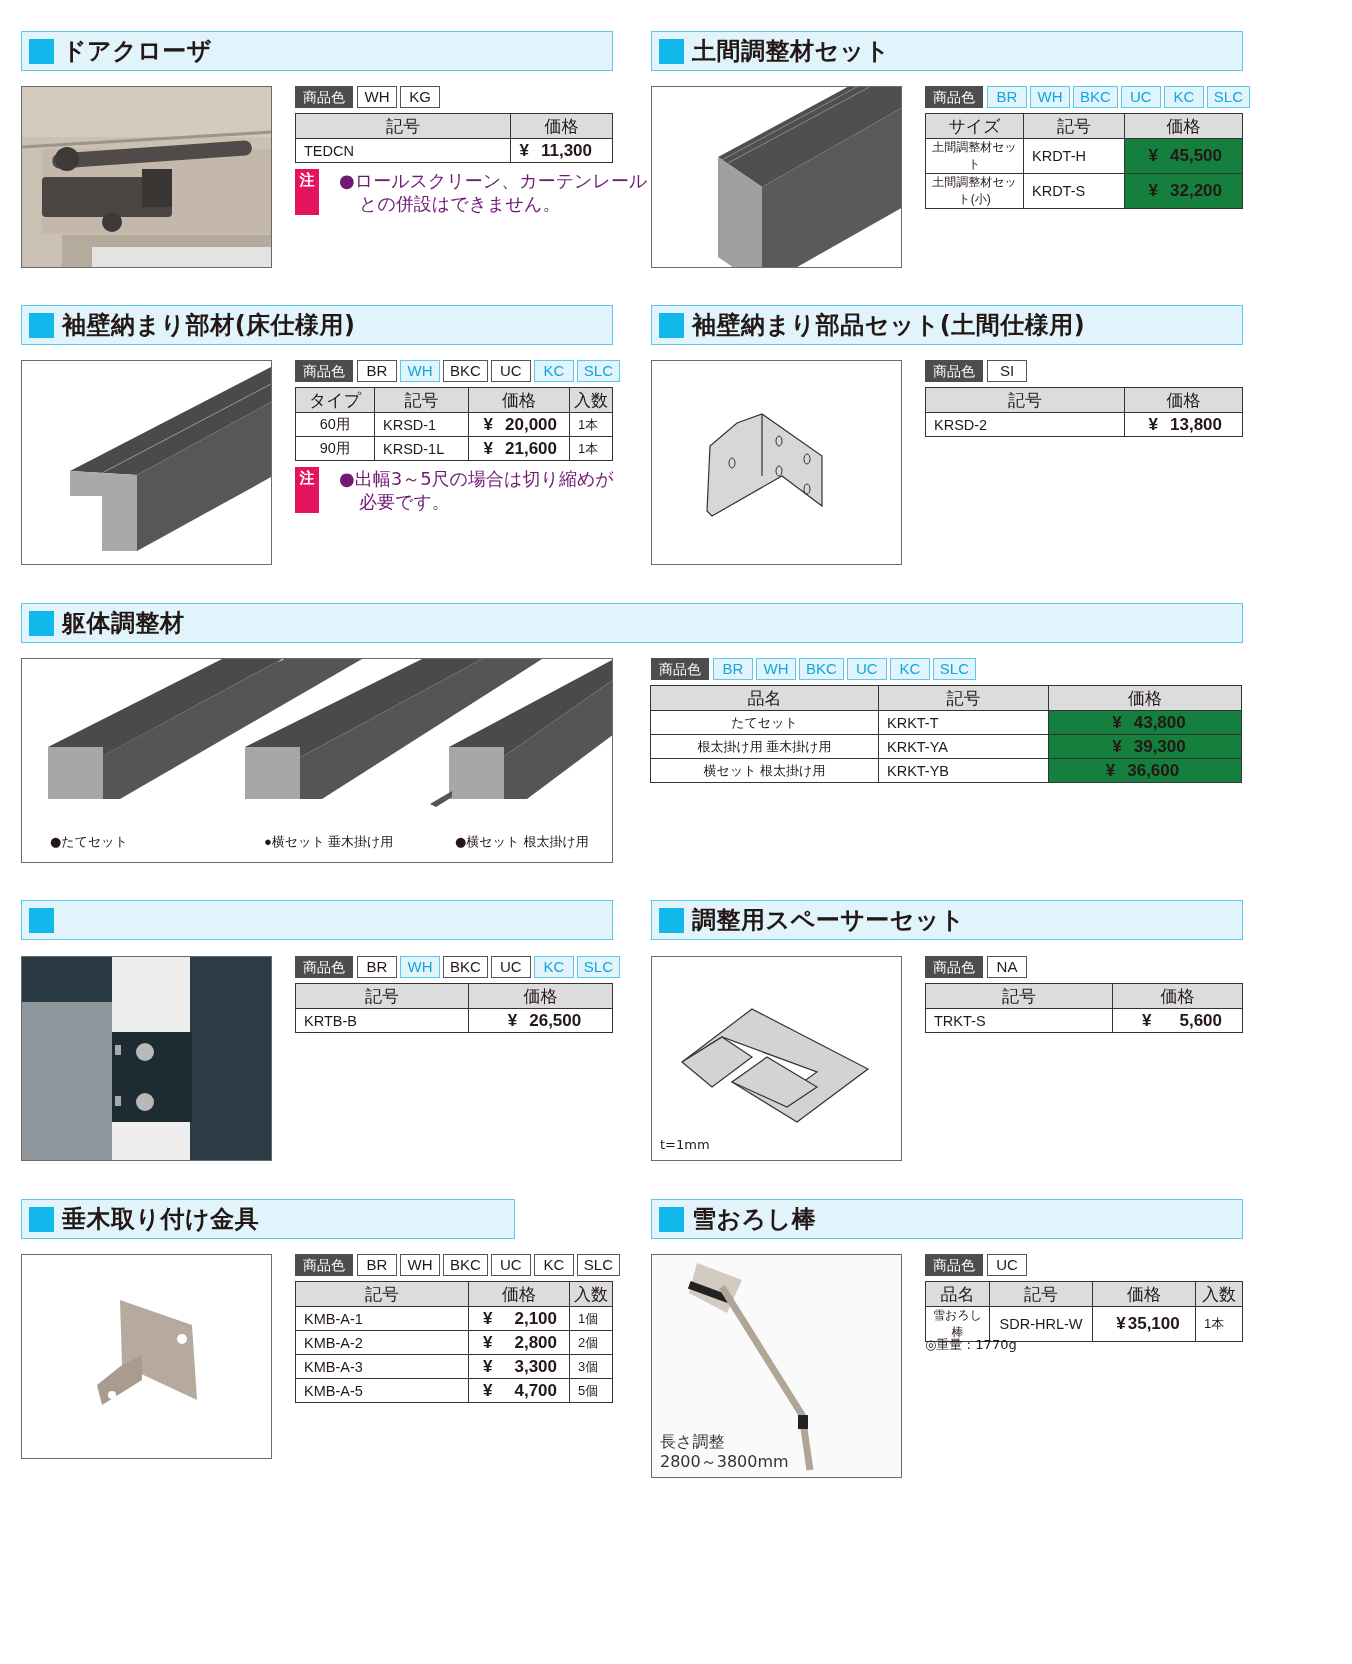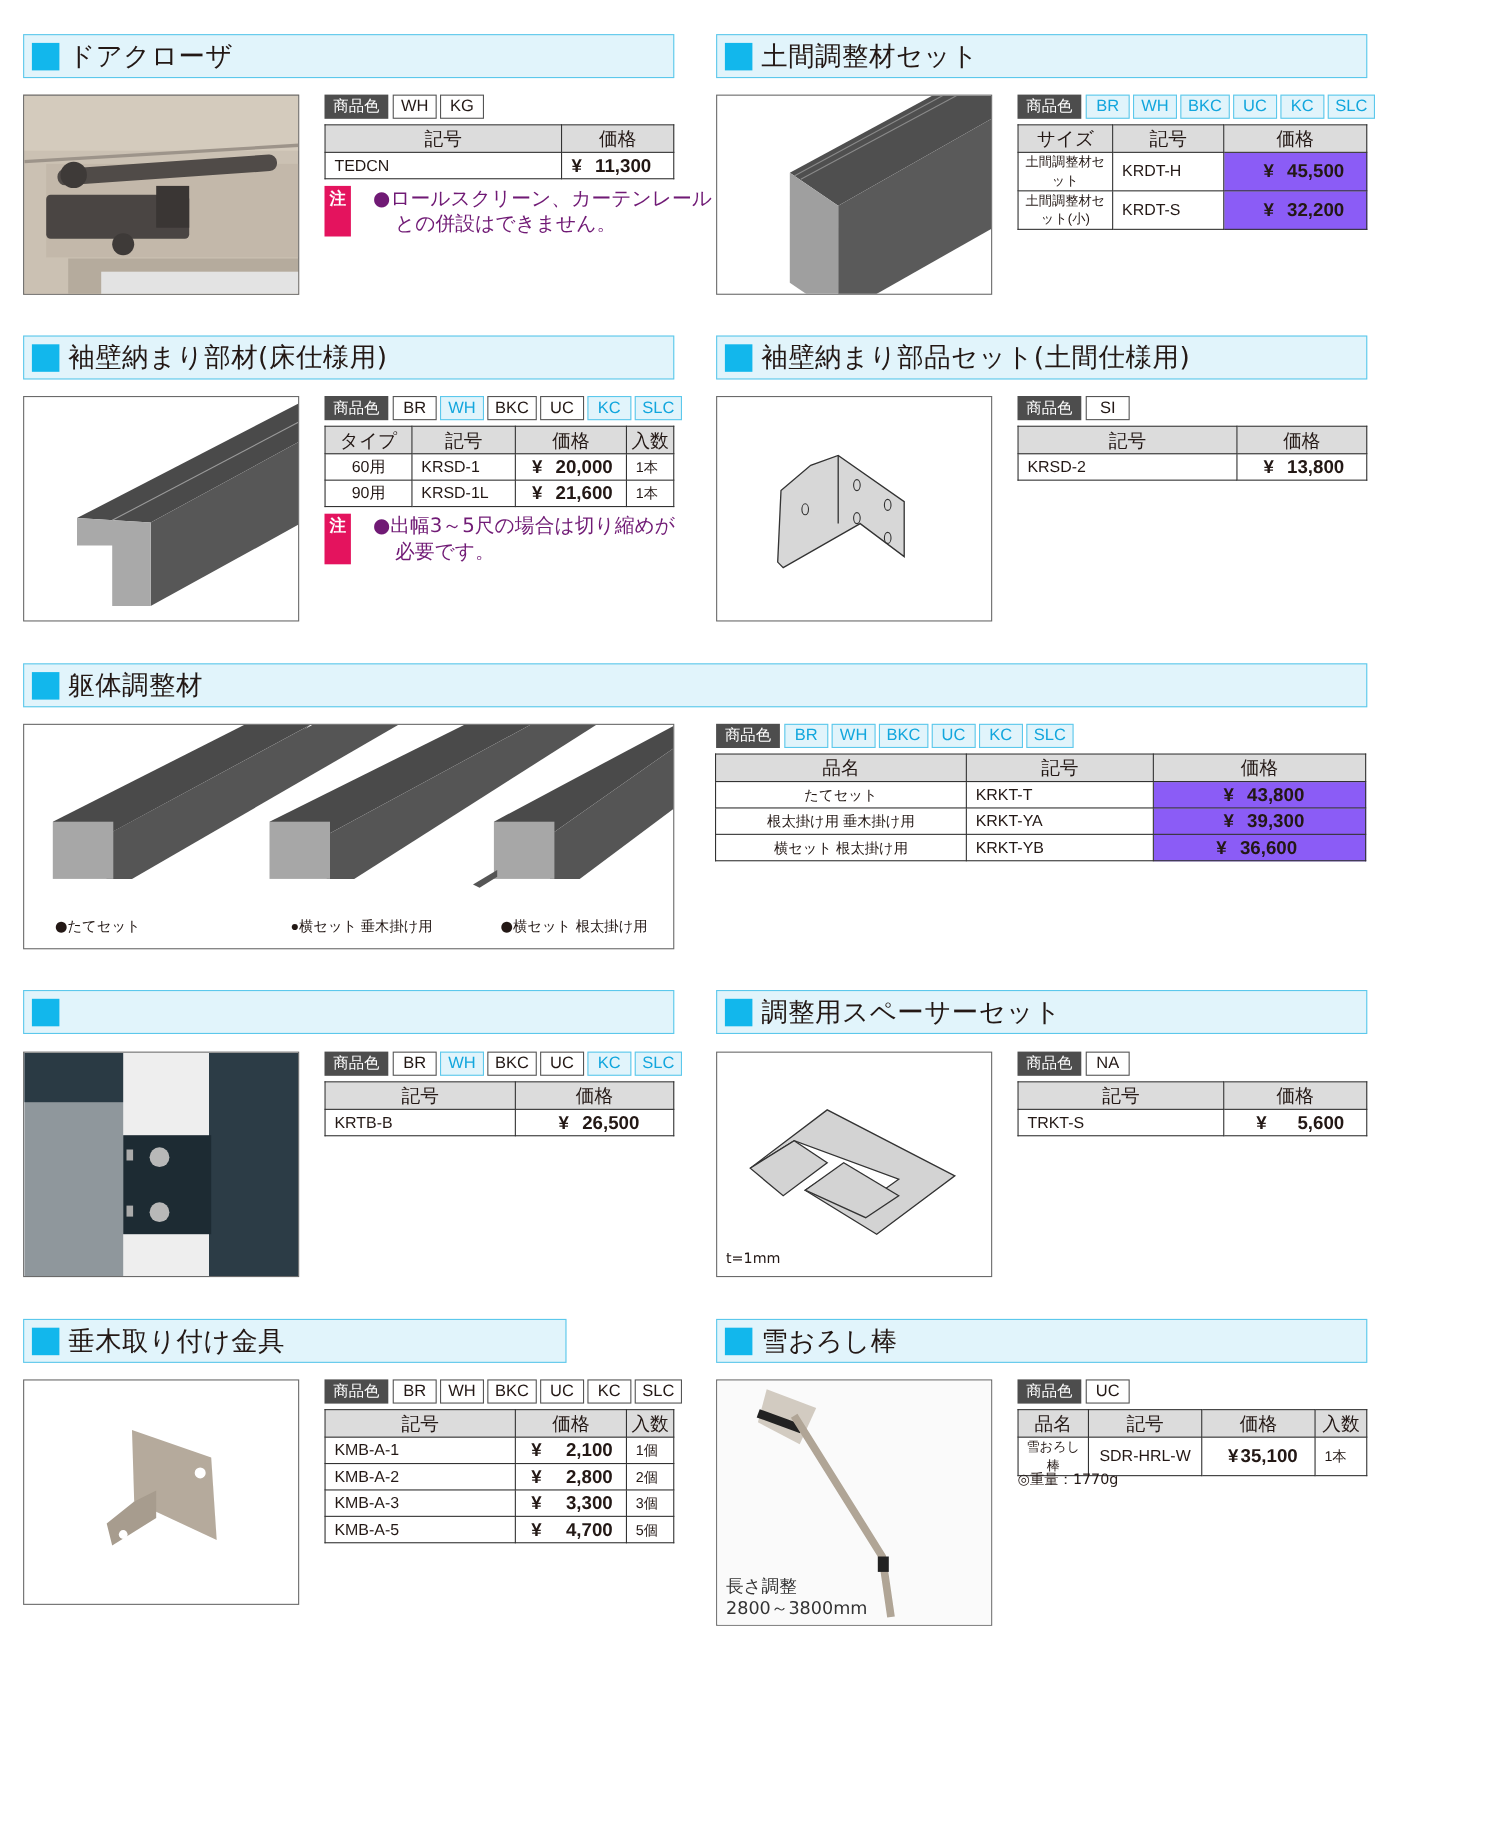--- a/index.html
+++ b/index.html
@@ -5,36 +5,36 @@
   * { box-sizing: border-box; margin: 0; padding: 0; }
   html, body { width: 1352px; height: 1664px; background: #ffffff; }
   body { position: relative; font-family: "DejaVu Sans", "Liberation Sans", sans-serif; color: #231815; overflow: hidden; }
 
   .section-title {
     position: absolute; height: 40px;
     background: #e1f4fb; border: 1.5px solid #5cc8ec;
     display: flex; align-items: center;
   }
   .section-title .sq { width: 25px; height: 25px; background: #12b7ec; margin-left: 7px; margin-right: 8px; flex: none; }
-  .section-title .ttl { font-size: 24px; font-weight: normal; letter-spacing: 0.5px; color: #231815; white-space: nowrap; text-align: right; }
+  .section-title .ttl { font-size: 24px; font-weight: bold; letter-spacing: 0.5px; color: #231815; white-space: nowrap; text-align: right; }
 
   .photo { position: absolute; border: 1.5px solid #6a6a6a; background: #fff; overflow: hidden; }
 
   .colors { position: absolute; display: flex; height: 22px; gap: 3px; }
   .colors .lbl { background: #4d4d4d; color: #fff; font-size: 14px; padding: 0 8px; line-height: 22px; margin-right: 1px; }
   .colors .chip { border: 1.5px solid #555; font-size: 15px; line-height: 19px; padding: 0 6px; min-width: 40px; text-align: center; background: #fff; color: #231815; font-family: "Liberation Sans", sans-serif; }
   .colors .chip.hl { border-color: #5cc8ec; background: #e1f4fb; color: #12a6dd; }
 
   table.spec { position: absolute; border-collapse: collapse; font-family: "Liberation Sans", sans-serif; }
   table.spec th { background: #dcdcdc; font-weight: normal; font-size: 17px; height: 25px; border: 1.5px solid #333; text-align: center; font-family: Liberation Mono, monospace; }
   table.spec td { font-size: 14.5px; height: 24px; border: 1.5px solid #333; padding: 0 8px; }
   table.spec td.c { text-align: center; }
   table.spec td.small { font-size: 12px; text-align: center; padding: 0 2px; }
   table.spec td.price { font-weight: bold; font-size: 17px; text-align: right; padding-right: 20px; }
-  table.spec td.price.blue { background: #8b5cf6; }
+  table.spec td.price.blue { background: #15803d; }
   table.spec td.price .yen { margin-right: 12px; font-weight: bold; }
   table.spec td.qty { text-align: left; font-size: 13px; }
 
   .note { position: absolute; display: flex; }
   .note .mark { width: 24px; background: #e4135e; color: #fff; font-size: 15px; font-weight: bold; text-align: center; padding-top: 2px; flex: none; }
   .note .txt { font-size: 18px; line-height: 23px; padding-left: 20px; color: #701a75; }
 
   .caption { position: absolute; font-size: 13px; color: #231815; }
 </style>
 </head>
@@ -102,21 +102,21 @@
   <span class="chip hl">BR</span>
   <span class="chip hl">WH</span>
   <span class="chip hl">BKC</span>
   <span class="chip hl">UC</span>
   <span class="chip hl">KC</span>
   <span class="chip hl">SLC</span>
 </div>
 <table class="spec" style="left:925px;top:113px;width:318px;">
   <tbody>
       <tr>
-        <th style="width:86px;">サイズ</th>
+        <th style="width:98px;">サイズ</th>
         <th style="width:101px;">記号</th>
         <th>価格</th>
       </tr>
   <tr>
     <td class="small">土間調整材セット</td>
     <td>KRDT-H</td>
     <td class="price blue"><span class="yen">¥</span><span>45,500</span></td>
   </tr>
   <tr>
     <td class="small">土間調整材セット(小)</td>

